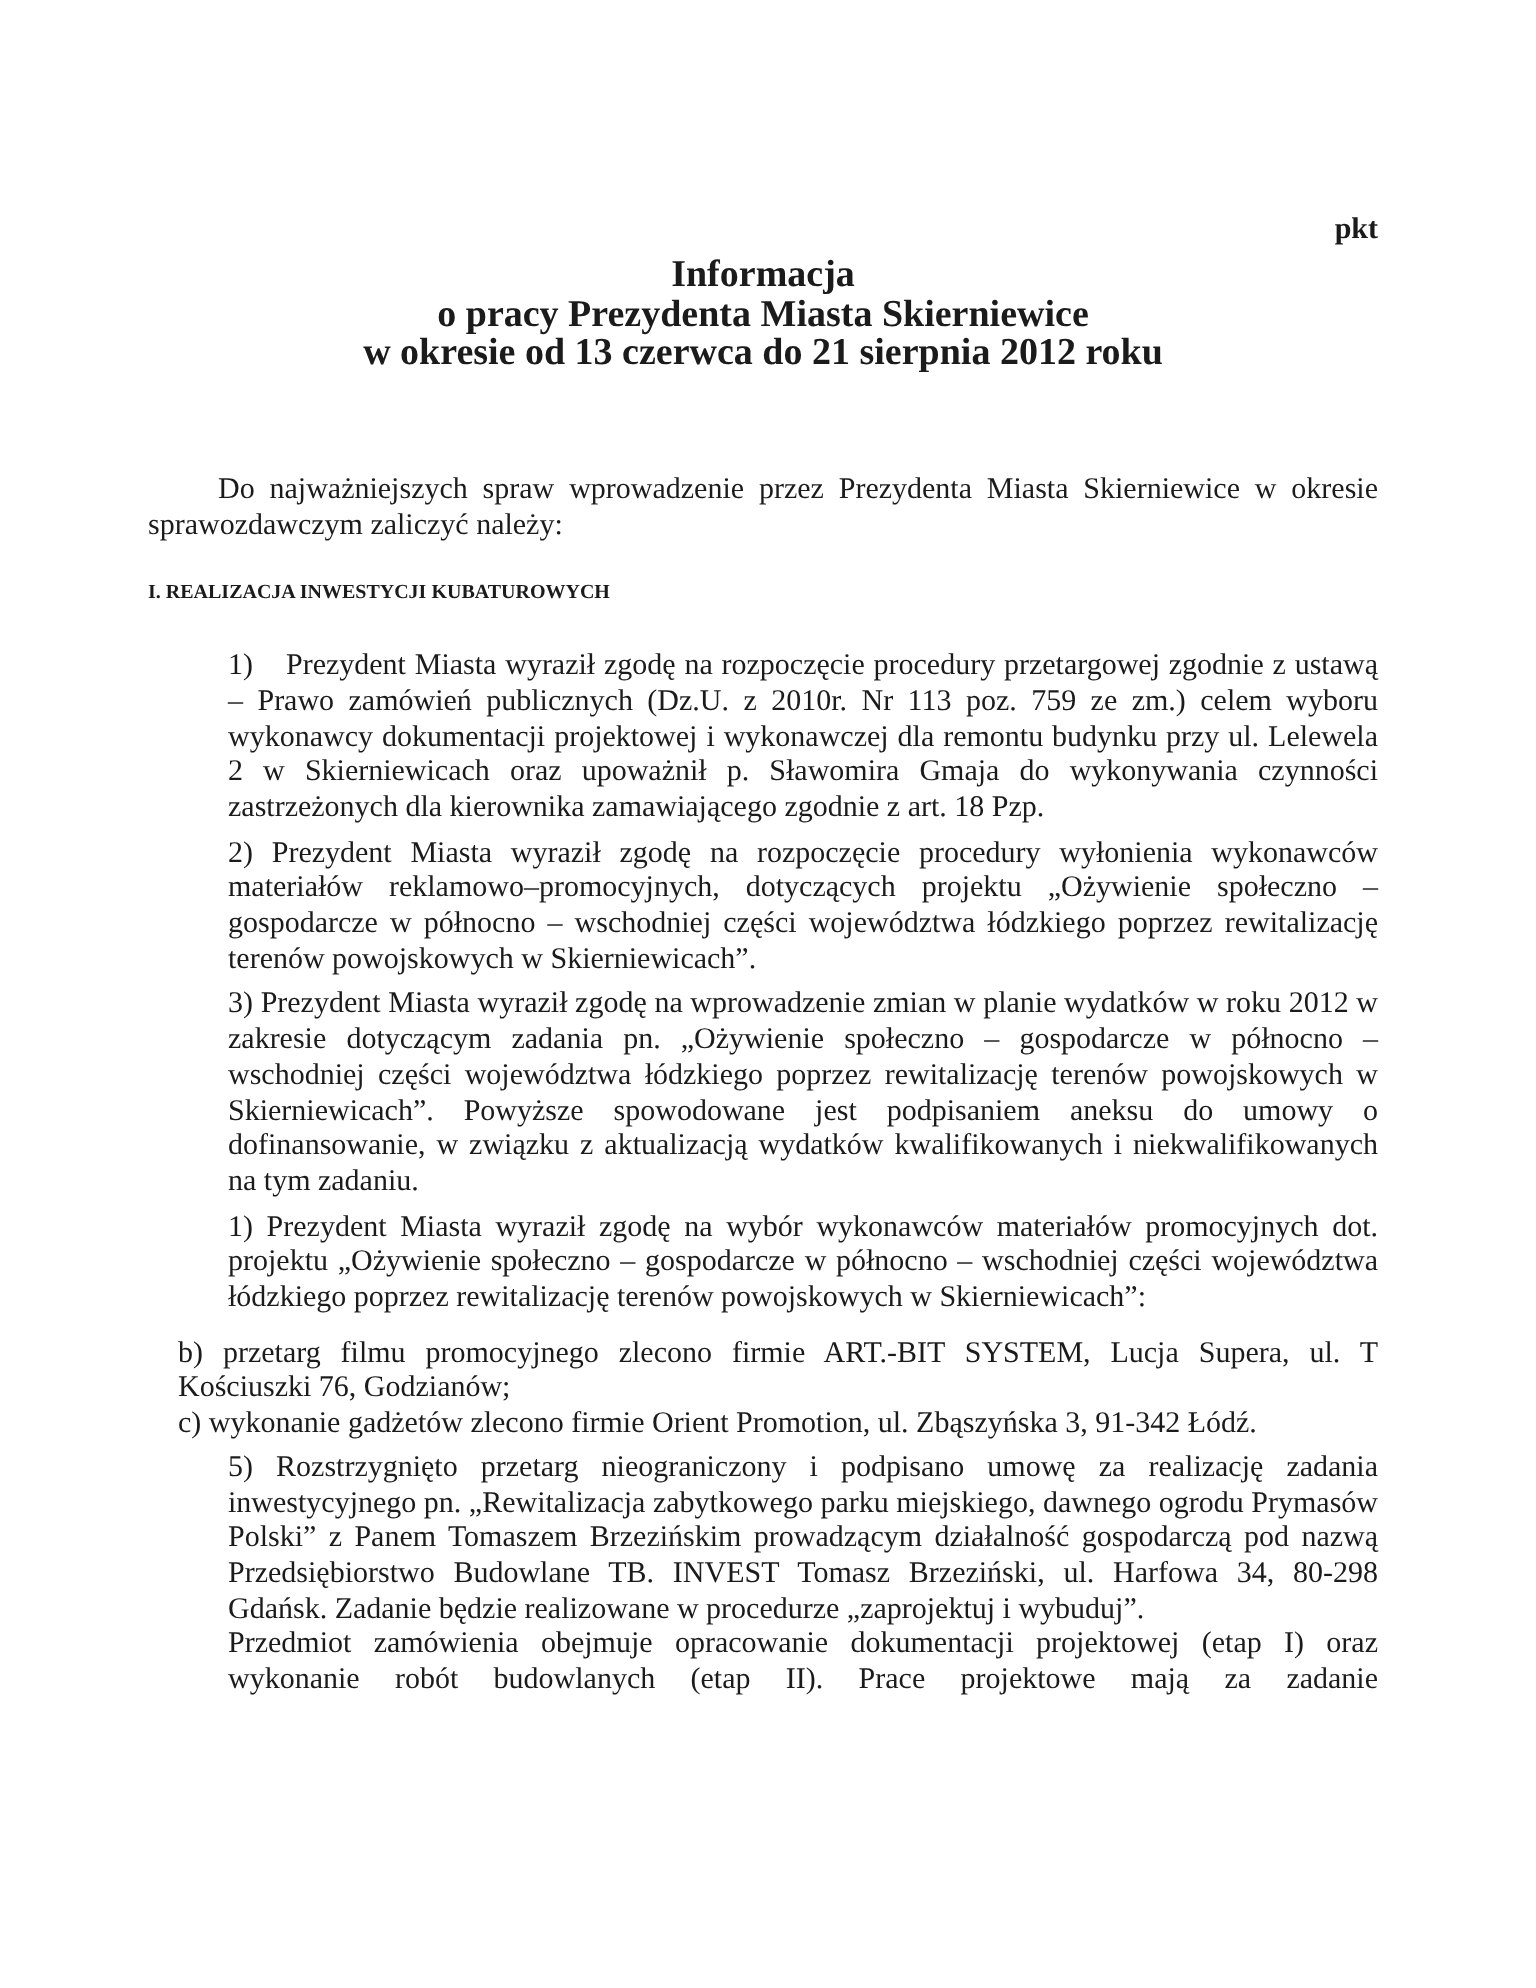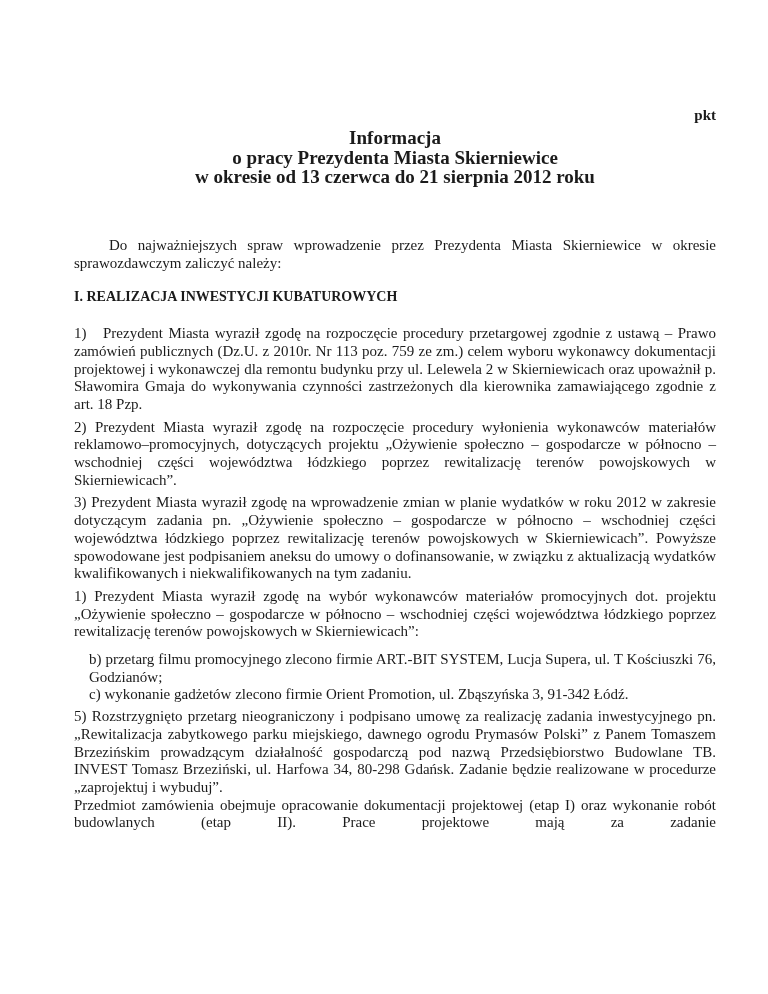--- a/index.html
+++ b/index.html
@@ -10,21 +10,21 @@
   .page {
     position: relative;
     width: 768px;
     height: 994px;
     box-sizing: border-box;
     background: #ffffff;
     color: #1b1b1b;
     font-family: "Liberation Serif", "DejaVu Serif", serif;
     font-size: 15px;
     line-height: 17.7px;
-    padding: 106px 52px 0 74px;
+    padding: 106px 79px 0 74px;
     overflow: hidden;
   }
   .corner {
     text-align: right;
     font-weight: bold;
     font-size: 15px;
     line-height: 19px;
   }
   .title-block {
     text-align: center;
@@ -40,28 +40,29 @@
     line-height: 19px;
   }
   p { margin: 0; }
   .intro {
     margin-top: 51px;
     text-indent: 35px;
     text-align: justify;
   }
   .heading {
     margin: 16px 0 4px 0;
-    font-size: 14px;
+    font-size: 10px;
     font-weight: bold;
     line-height: 17.7px;
     font-family: Liberation Serif, serif;
   }
   .item {
     margin-top: 5px;
     text-align: justify;
+    margin-left: 40px;
   }
   .first-item { margin-top: 19px; }
   .num {
     display: inline-block;
     width: 29px;
   }
   .subitems {
     margin: 10px 0 0 15px;
   }
   .subitem {

